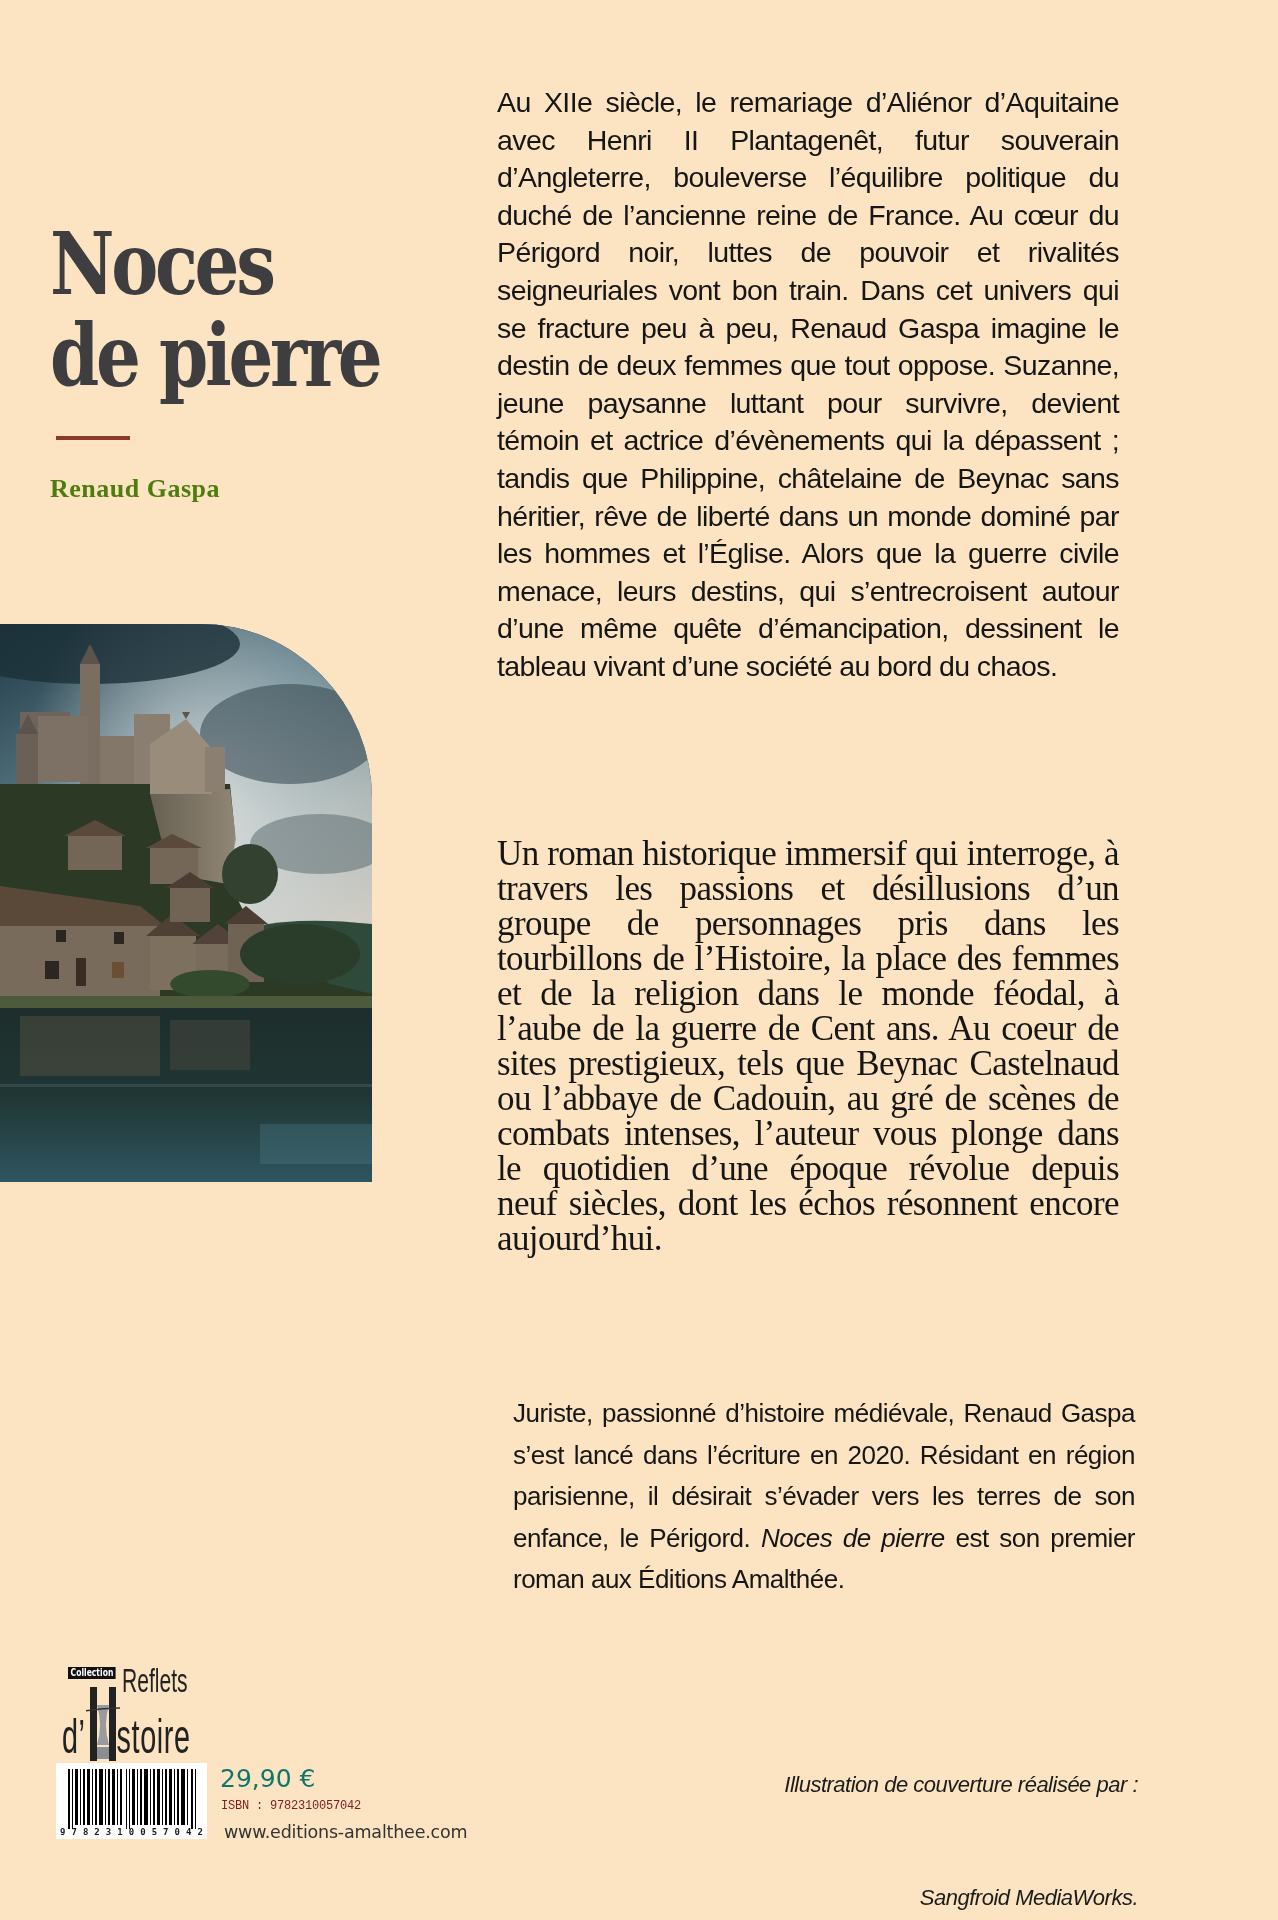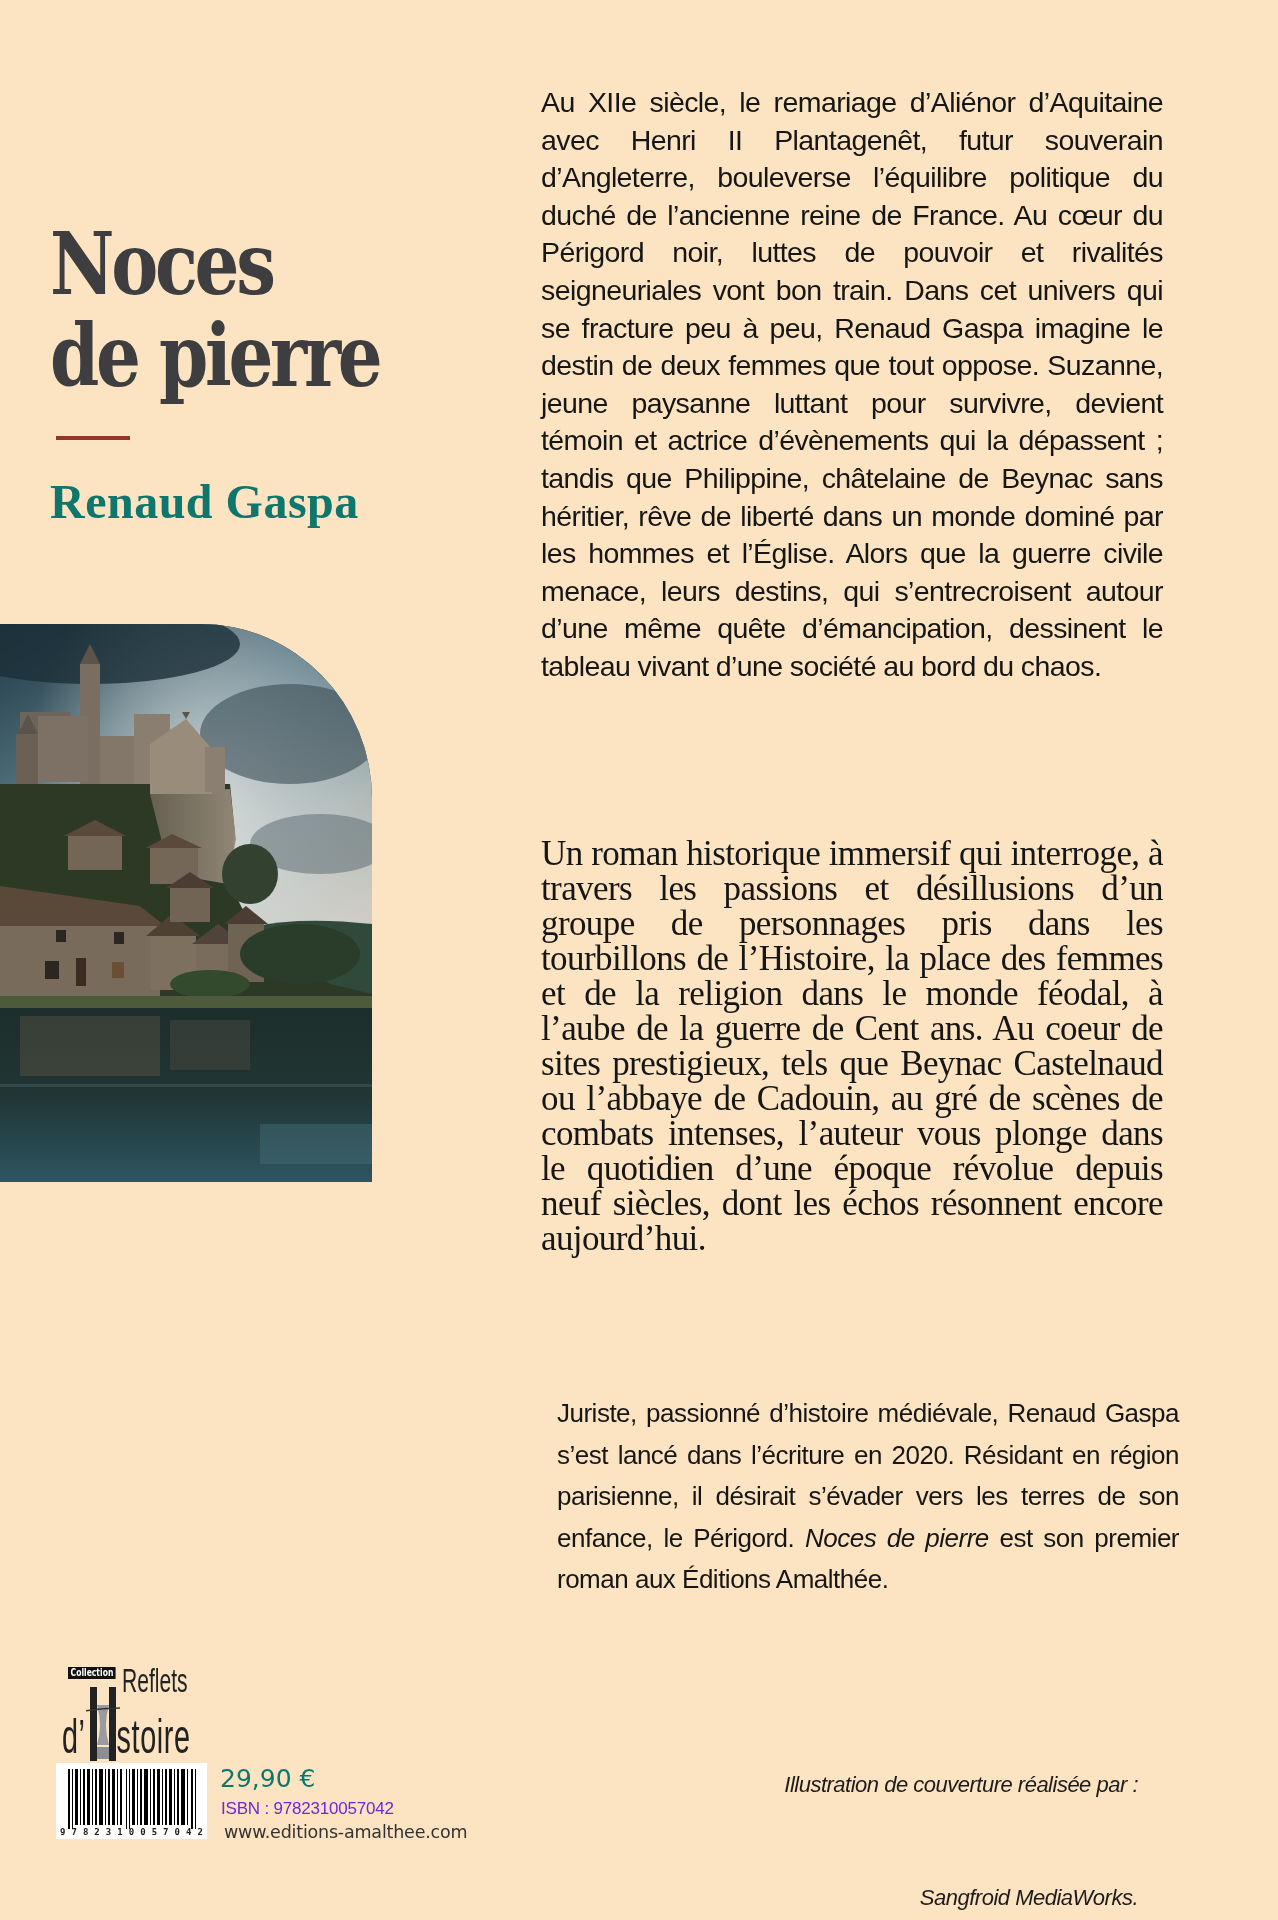--- a/index.html
+++ b/index.html
@@ -28,38 +28,38 @@
   }
   .title .line { display: block; }
   .rule {
     left: 56px; top: 436px; width: 74px; height: 4px;
     background: #8E3A2A;
   }
   .author {
     left: 50px; top: 474px;
     font-family: "Liberation Serif", serif;
     font-weight: bold;
-    font-size: 48px;
-    color: #0f766e;
+    font-size: 26px;
+    color: #4d7c0f;
     letter-spacing: 0.5px;
     white-space: nowrap;
   }
 
   
   .illustration {
     left: 0; top: 624px; width: 372px; height: 558px;
     border-top-right-radius: 172px 175px;
     overflow: hidden;
     background: #2b3a3f;
   }
   .illustration svg { display: block; }
 
   
   .body-col {
-    left: 541px; width: 622px;
+    left: 497px; width: 622px;
     text-align: justify;
     font-family: "Liberation Sans", sans-serif;
     color: #161616;
   }
   .p1 {
     top: 84px;
     font-size: 28.5px; line-height: 37.6px;
     letter-spacing: -0.6px;
   }
   .p2 {
@@ -118,22 +118,22 @@
   }
 
   .price {
     left: 220px; top: 1764px;
     font-family: "DejaVu Sans", sans-serif;
     font-size: 25px; color: #0f766e;
     white-space: nowrap;
   }
   .isbn {
     left: 221px; top: 1799px;
-    font-family: Liberation Sans, sans-serif;
-    font-size: 17px; color: #6d28d9;
+    font-family: Liberation Mono, monospace;
+    font-size: 12px; color: #7f1d1d;
     white-space: nowrap;
     letter-spacing: -0.2px;
   }
   .website {
     left: 224px; top: 1822px;
     font-family: "DejaVu Sans", sans-serif;
     font-size: 17.5px; color: #333;
     white-space: nowrap;
     letter-spacing: -0.2px;
   }

